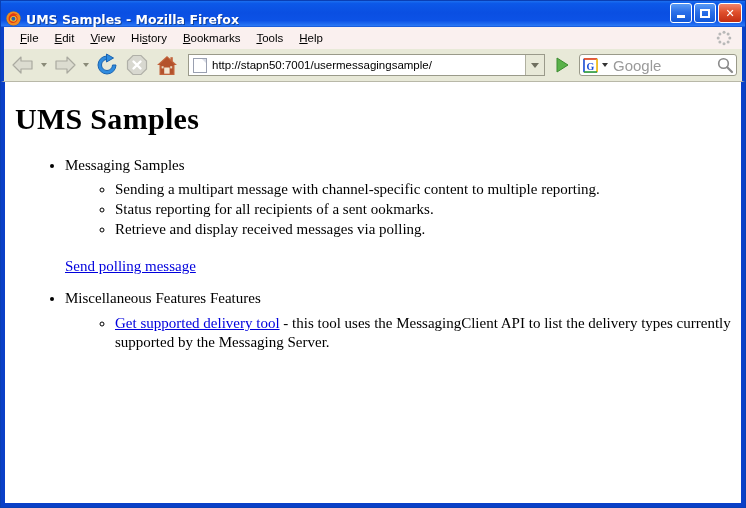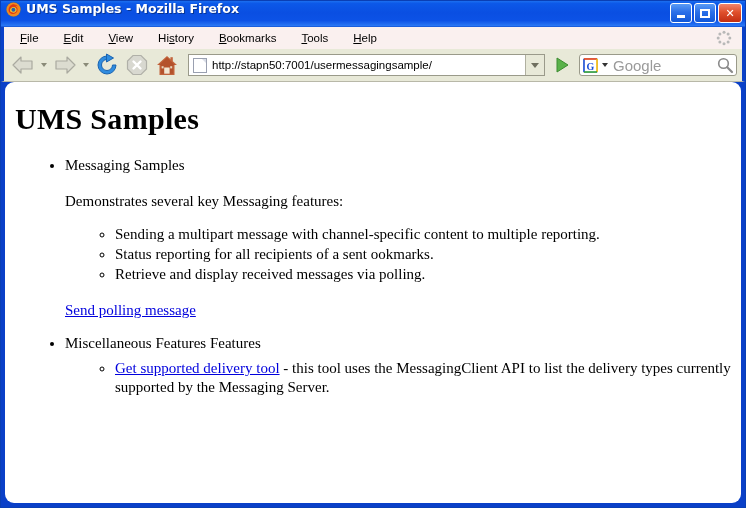--- a/index.html
+++ b/index.html
@@ -27,21 +27,21 @@
     position: relative;
   }
 
   
   .titlebar {
     height: 26px;
     flex: 0 0 26px;
     background: linear-gradient(to bottom,
         #1c6ff0 0%, #0c58e8 10%, #0a4fe2 45%, #0c52e6 75%, #2b78f5 96%, #0a46c8 100%);
     display: flex;
-    align-items: flex-start;
+    align-items: flex-end;
     padding: 0 2px 0 4px;
     box-sizing: border-box;
     position: relative;
   }
   .ff-icon {
     width: 17px;
     height: 17px;
     margin-right: 4px;
     flex: 0 0 17px;
     position: relative;
@@ -106,21 +106,20 @@
     flex: 0 0 22px;
     height: 22px;
     background: #faf0ef;
     border-left: 3px solid #0a40c8;
     border-right: 3px solid #0a40c8;
     display: flex;
     align-items: center;
     padding-left: 8px;
     box-sizing: border-box;
     position: relative;
-    gap: 9px;
   }
   .menu-item {
     font-family: "Liberation Sans", sans-serif;
     font-size: 11.5px;
     color: #000000;
     padding: 2px 8px;
     white-space: nowrap;
     cursor: default;
   }
   .menu-item u { text-decoration: underline; }
@@ -293,21 +292,20 @@
   .page {
     flex: 1 1 auto;
     background: #ffffff;
     overflow: hidden;
     padding: 8px 8px 8px 10px;
     box-sizing: border-box;
     font-family: "Liberation Serif", serif;
     font-size: 15px;
     color: #000000;
     line-height: 1.25;
-    border-radius: 9px;
   }
   .page h1 {
     font-family: "Liberation Serif", serif;
     font-size: 30px;
     font-weight: bold;
     margin: 10px 0 18px 0;
     letter-spacing: 0.3px;
   }
   .page ul {
     margin: 0;
@@ -476,21 +474,20 @@
 
   <div class="content-wrap">
     <div class="page">
 
       <h1>UMS Samples</h1>
 
       <ul>
         <li>
           <span>Messaging Samples</span>
 
-          <p>Demonstrates several key Messaging features:</p>
 
           <ul class="sublist-tight">
             <li>Sending a multipart message with channel-specific content to multiple reporting.</li>
             <li>Status reporting for all recipients of a sent ookmarks.</li>
             <li>Retrieve and display received messages via polling.</li>
           </ul>
 
           <p class="link-para">
             <a href="#">Send polling message</a>
           </p>

